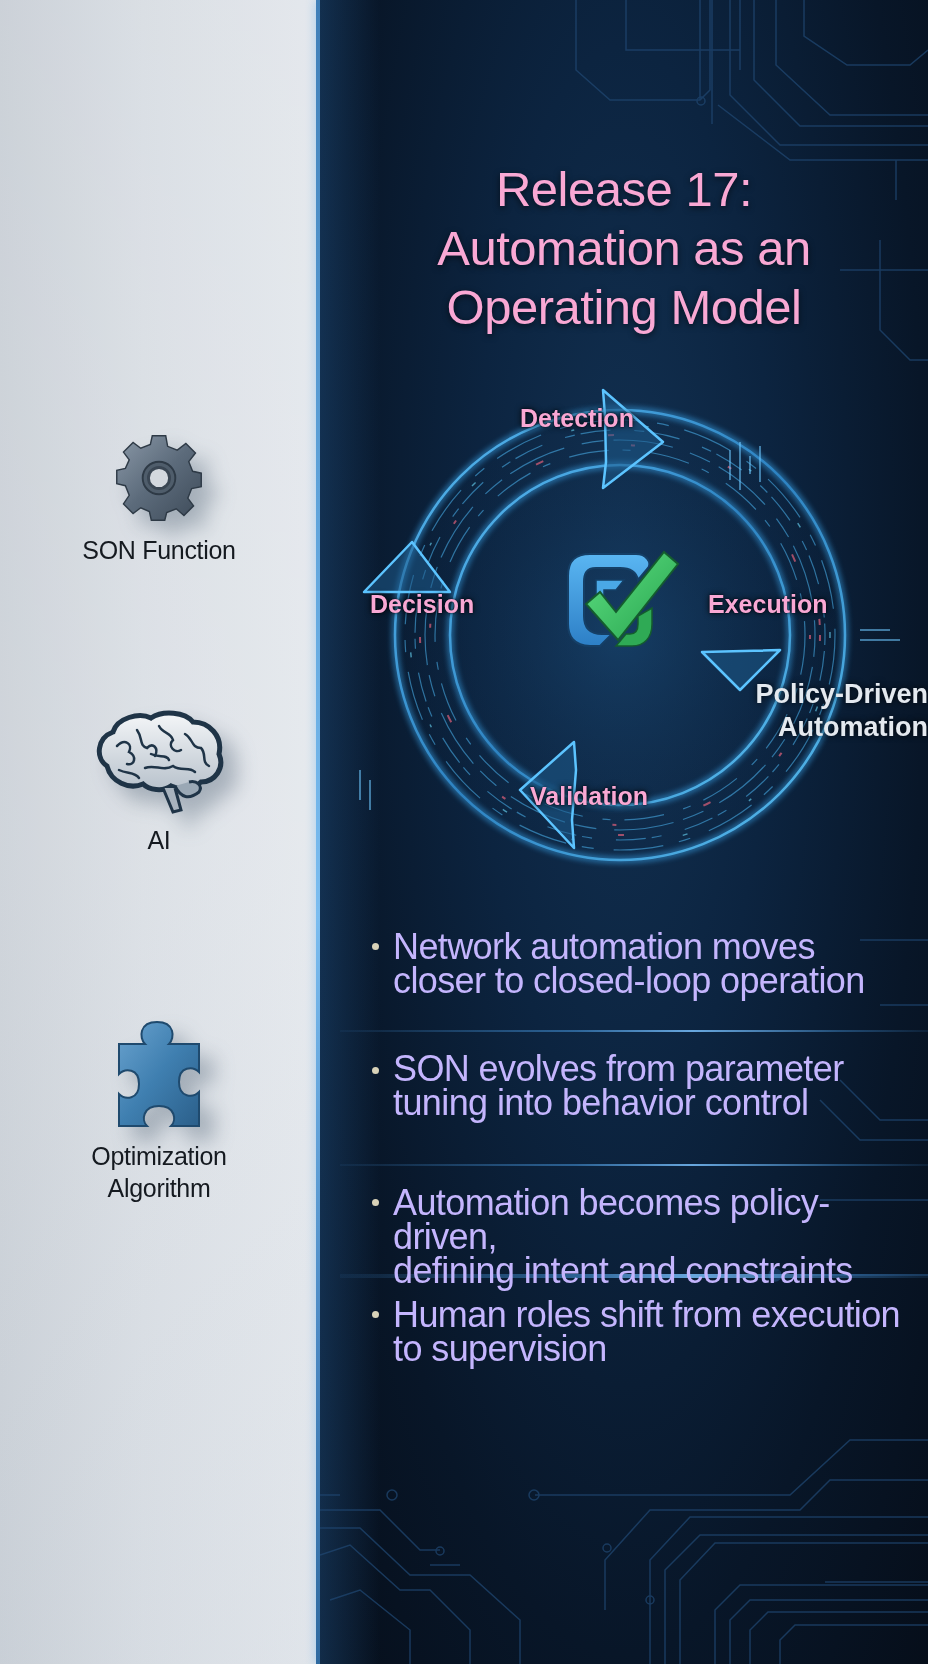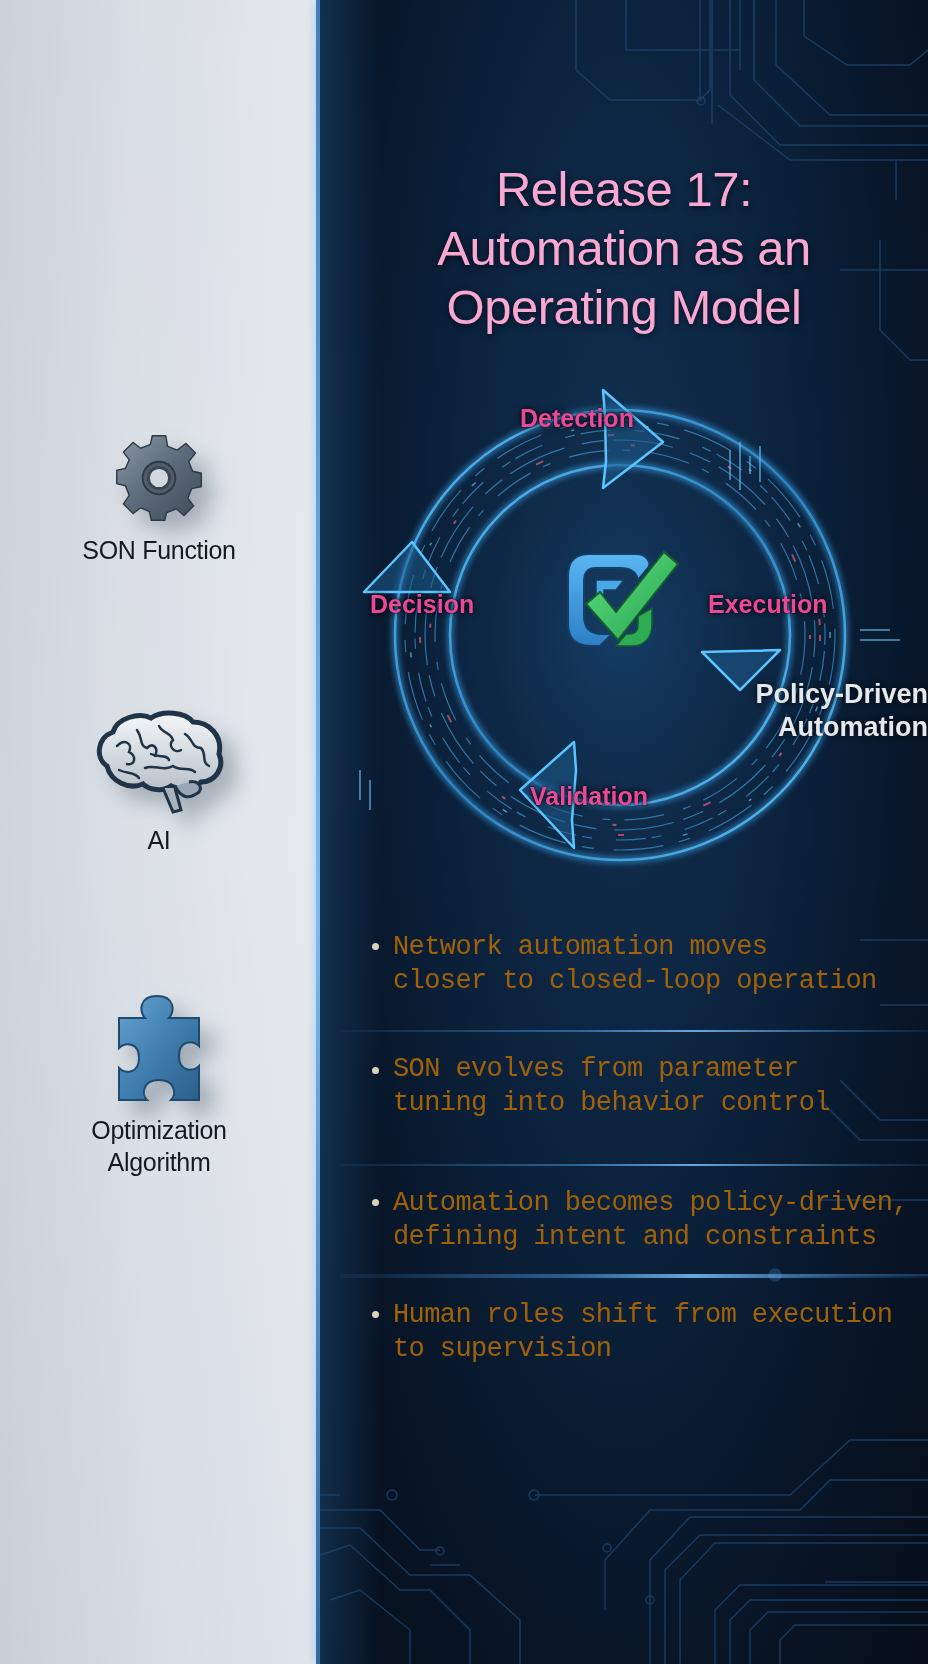--- a/index.html
+++ b/index.html
@@ -47,41 +47,41 @@
       position: absolute; left: 320px; width: 608px; top: 160px;
       text-align: center; color: #f9a8d4; font-size: 49px; line-height: 59px;
       font-weight: normal; letter-spacing: -0.5px;
       text-shadow: 0 2px 6px rgba(0,0,0,0.6);
       z-index: 3;
     }
     .title span { display: block; }
 
     .cycle { position: absolute; left: 320px; top: 370px; width: 608px; height: 540px; z-index: 2; }
     .stage-label {
-      position: absolute; color: #ec4899; font-size: 25px; font-weight: bold;
+      position: absolute; color: #f9a8d4; font-size: 25px; font-weight: bold;
       text-shadow: 0 0 6px rgba(0,0,0,0.9), 0 0 2px rgba(0,0,0,0.9);
       white-space: nowrap; z-index: 4;
     }
     .center-label {
       position: absolute; left: 0; width: 608px; top: 308px; text-align: right;
       color: #e4e9ef; font-size: 27px; line-height: 33px; font-weight: bold;
       text-shadow: 0 0 6px rgba(0,0,0,0.8);
       z-index: 4;
     }
     .center-label span { display: block; }
 
     .bullets { position: absolute; left: 320px; top: 930px; width: 608px; z-index: 3; }
     .bullet-item { position: relative; padding-left: 73px; padding-right: 20px; }
     .bullet-dot {
       position: absolute; left: 52px; top: 13px; width: 7px; height: 7px; border-radius: 50%;
       background: #d8d2b8;
     }
     .bullet-text {
-      color: #a16207; font-size: 27px; line-height: 34px;
-      font-family: Liberation Mono, monospace;
+      color: #c4b5fd; font-size: 36px; line-height: 34px;
+      font-family: Liberation Sans, sans-serif;
       letter-spacing: -0.6px;
     }
     .bullet-text span { display: block; }
     .sep {
       height: 2px; margin: 0 0 0 20px; width: 588px;
       background: linear-gradient(90deg, rgba(50,110,170,0.1) 0%, rgba(70,150,220,0.55) 40%, rgba(120,190,250,0.85) 60%, rgba(70,150,220,0.4) 85%, rgba(50,110,170,0.15) 100%);
     }
   </style>
 </head>
 <body>
@@ -178,21 +178,21 @@
       <path d="M70 18 C74 26 82 24 84 32 C78 38 86 46 92 42"></path>
       <path d="M96 26 C104 30 102 40 112 40 C118 46 112 54 120 58"></path>
       <path d="M56 60 C66 56 74 64 84 58 C92 64 100 58 106 64"></path>
       <path d="M30 62 C38 66 46 64 50 70"></path>
       <path d="M62 46 C70 50 78 46 80 52"></path>
     </g>
   </svg>
   <span class="side-label" style="margin-top:6px;">AI</span>
 </div>
 
-<div class="side-item" style="top: 990px;">
+<div class="side-item" style="top: 1016px;">
   <svg class="side-icon" width="100" height="116" viewBox="0 0 100 116">
     <defs>
       <linearGradient id="puzG" x1="0" y1="0" x2="1" y2="1">
         <stop offset="0" stop-color="#6aa3cf"></stop>
         <stop offset="0.5" stop-color="#3f7fb0"></stop>
         <stop offset="1" stop-color="#2b5f8a"></stop>
       </linearGradient>
     </defs>
     <path d="M10 28 H36 C30 22 30 6 48 6 C66 6 66 22 60 28 H90 V56 C84 50 70 50 70 66 C70 82 84 82 90 76 V110 H62 C68 104 66 90 50 90 C34 90 32 104 38 110 H10 V78 C16 84 30 84 30 68 C30 52 16 52 10 58 Z" fill="url(#puzG)" stroke="#1f4a6e" stroke-width="2"></path>
   </svg>

